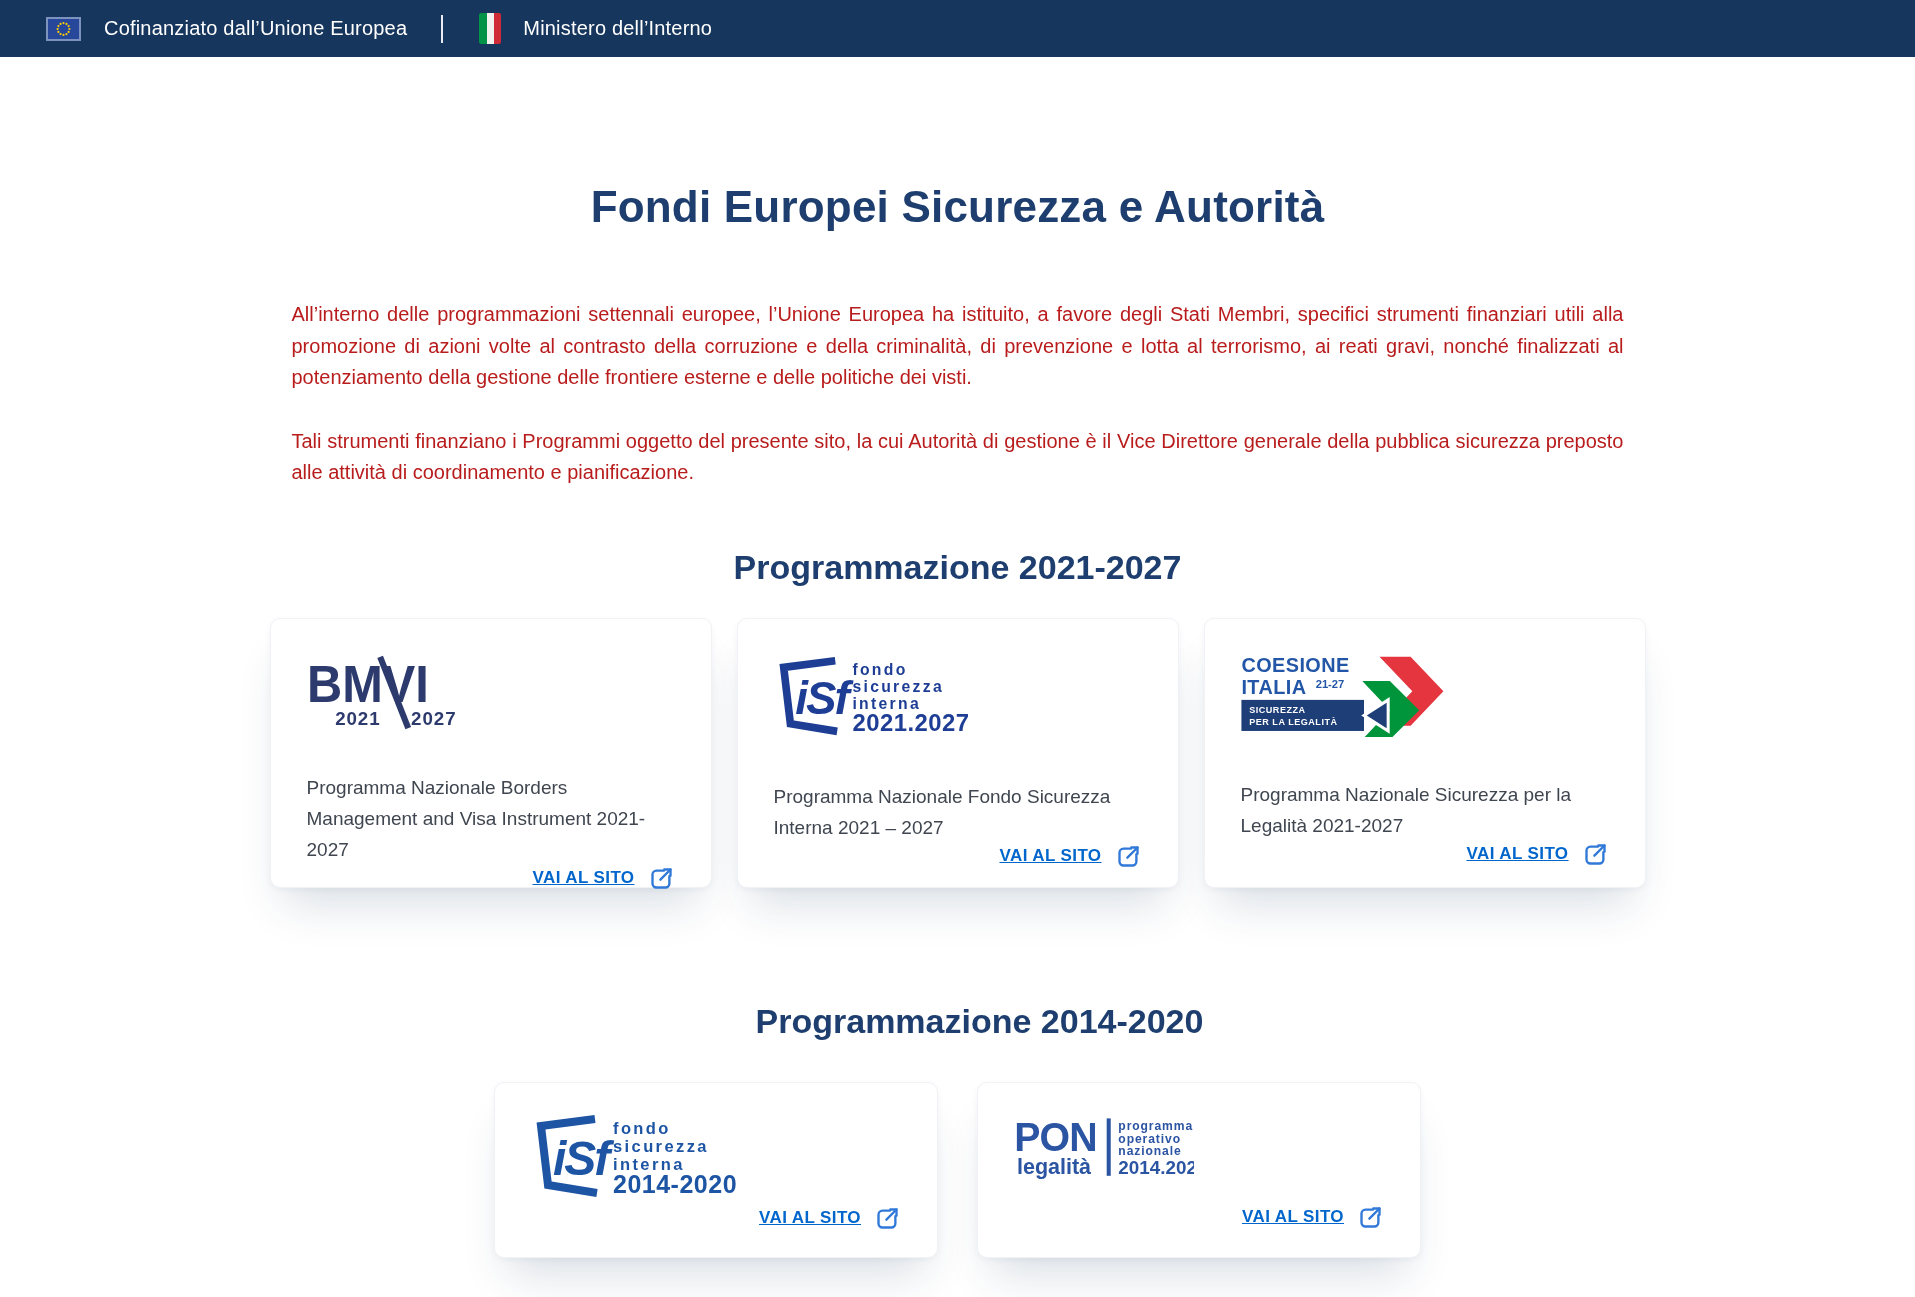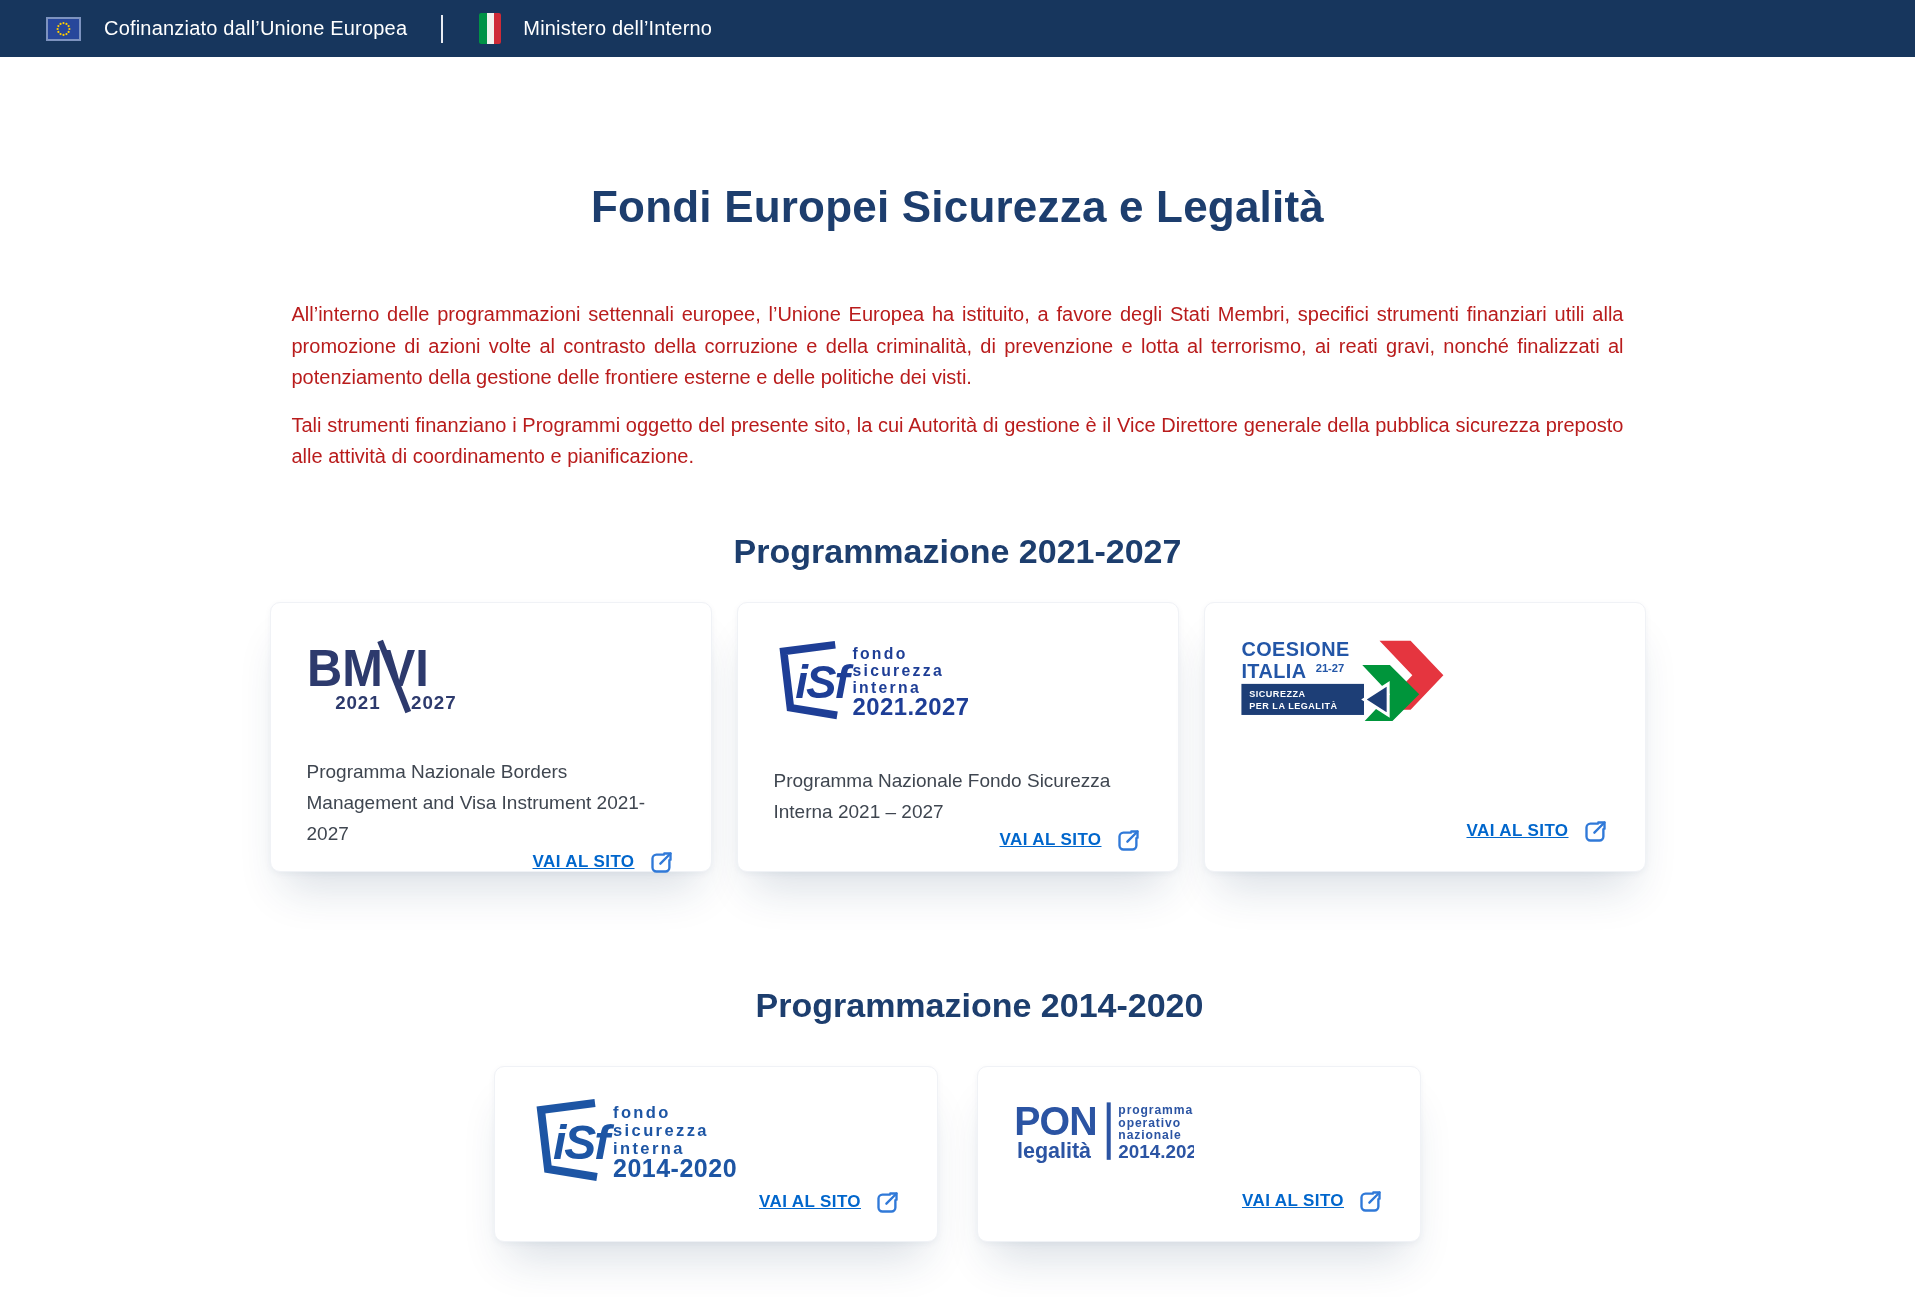--- a/index.html
+++ b/index.html
@@ -60,21 +60,21 @@
   .intro {
     width: 1332px;
     margin: 68px auto 0;
   }
   .intro p {
     font-size: 20px;
     line-height: 31.5px;
     text-align: justify;
     color: #b91c1c;
   }
-  .intro p + p { margin-top: 16px; }
+  .intro p + p { margin-top: 32px; }
 
   .section-heading {
     margin-top: 57px;
     text-align: center;
     font-size: 34px;
     line-height: 42px;
     font-weight: 700;
     color: #1d3e6e;
   }
   .section-heading.second { margin-top: 112px; padding-left: 44px; }
@@ -150,21 +150,21 @@
   <span class="it-flag">
     <span class="it-green"></span>
       <span class="it-white"></span>
       <span class="it-red"></span>
   </span>
   <span class="topbar-label">Ministero dell’Interno</span>
 </header>
 
 <main>
 
-  <h1 class="page-title">Fondi Europei Sicurezza e Legalità</h1>
+  <h1 class="page-title">Fondi Europei Sicurezza e Autorità</h1>
 
   <div class="intro">
     <p>All’interno delle programmazioni settennali europee, l’Unione Europea ha istituito, a favore degli Stati Membri, specifici strumenti finanziari utili alla promozione di azioni volte al contrasto della corruzione e della criminalità, di prevenzione e lotta al terrorismo, ai reati gravi, nonché finalizzati al potenziamento della gestione delle frontiere esterne e delle politiche dei visti.</p>
     <p>Tali strumenti finanziano i Programmi oggetto del presente sito, la cui Autorità di gestione è il Vice Direttore generale della pubblica sicurezza preposto alle attività di coordinamento e pianificazione.</p>
   </div>
 
   <h2 class="section-heading">Programmazione 2021-2027</h2>
 
   <div class="cards three">
 
@@ -217,20 +217,21 @@
           <text x="0" y="45" font-size="23" font-weight="700" fill="#2356a7" letter-spacing="0.5">ITALIA</text>
           <text x="86" y="38" font-size="13" font-weight="700" fill="#2356a7">21-27</text>
           <polygon points="160,2 196,2 234,42 196,82 160,82 198,42" fill="#e5353f"></polygon>
           <polygon points="140,30 172,30 206,64 172,98 140,98 172,64" fill="#00953b"></polygon>
           <rect x="0" y="52" width="142" height="36" fill="#1d3e76"></rect>
           <polygon points="170,52 170,88 142,70" fill="#1d3e76" stroke="#ffffff" stroke-width="3.5"></polygon>
           <text x="9" y="67" font-size="10.5" font-weight="700" fill="#ffffff" letter-spacing="0.6">SICUREZZA</text>
           <text x="9" y="81" font-size="10.5" font-weight="700" fill="#ffffff" letter-spacing="0.6">PER LA LEGALITÀ</text>
         </svg>
       </div>
+      <p class="card-desc">Programma Nazionale Sicurezza per la Legalità 2021-2027</p>
       <a class="card-link">
         <span>VAI AL SITO</span>
         <svg class="ext-icon" viewBox="0 0 24 24" width="27" height="27" fill="none" stroke="#3079d8" stroke-width="2.1" stroke-linecap="round" stroke-linejoin="round">
           <path d="M14 5H7.5C5.6 5 4 6.6 4 8.5v8C4 18.4 5.6 20 7.5 20h8c1.9 0 3.5-1.6 3.5-3.5V10"></path>
           <path d="M11 13L20 4"></path>
             <path d="M14.5 4H20v5.5"></path>
         </svg>
       </a>
     </div>
   </div>

